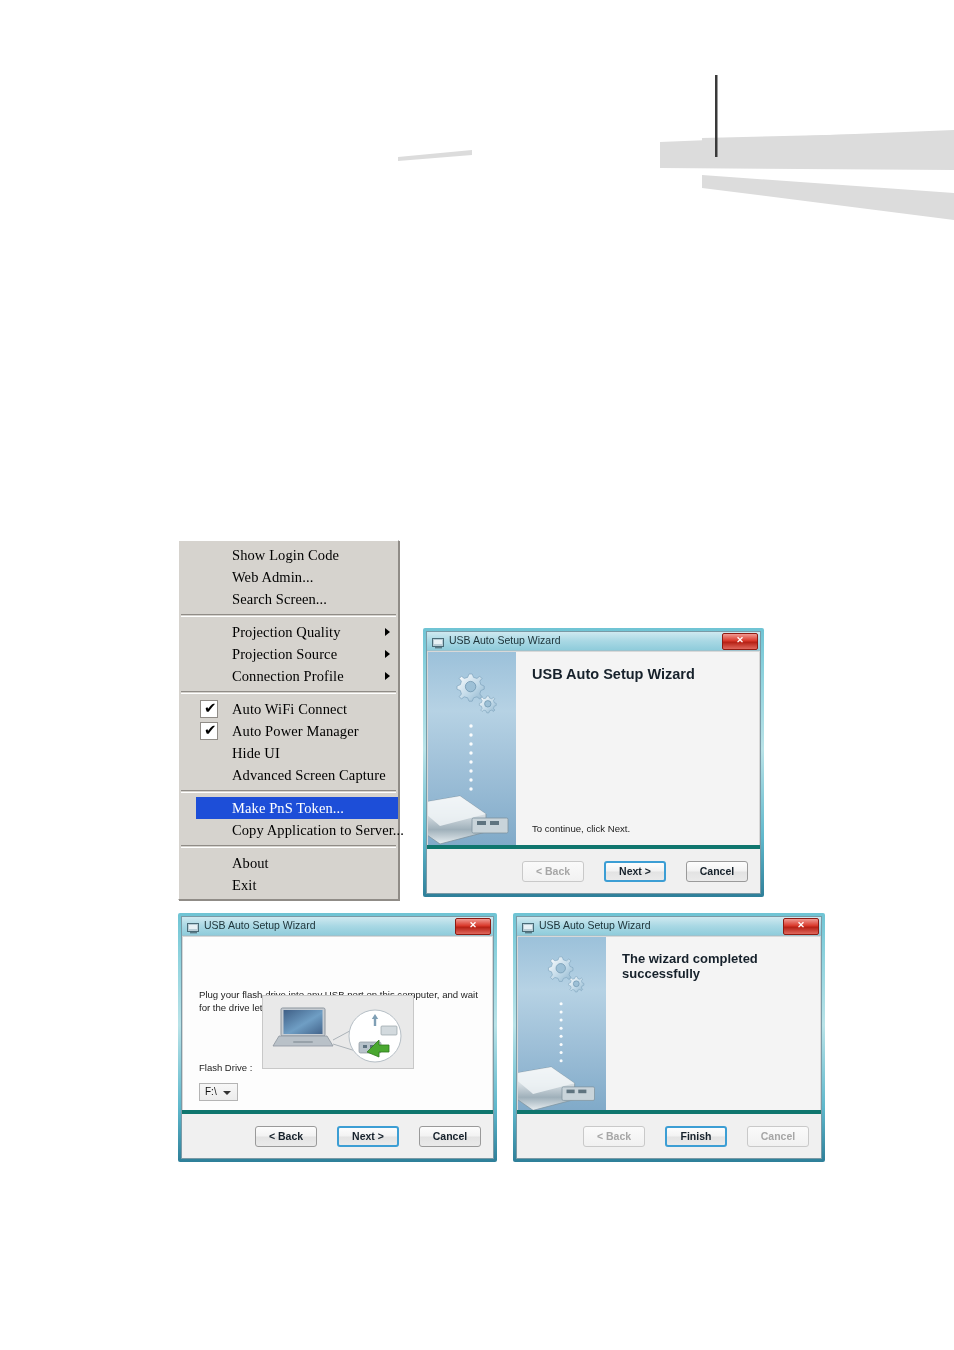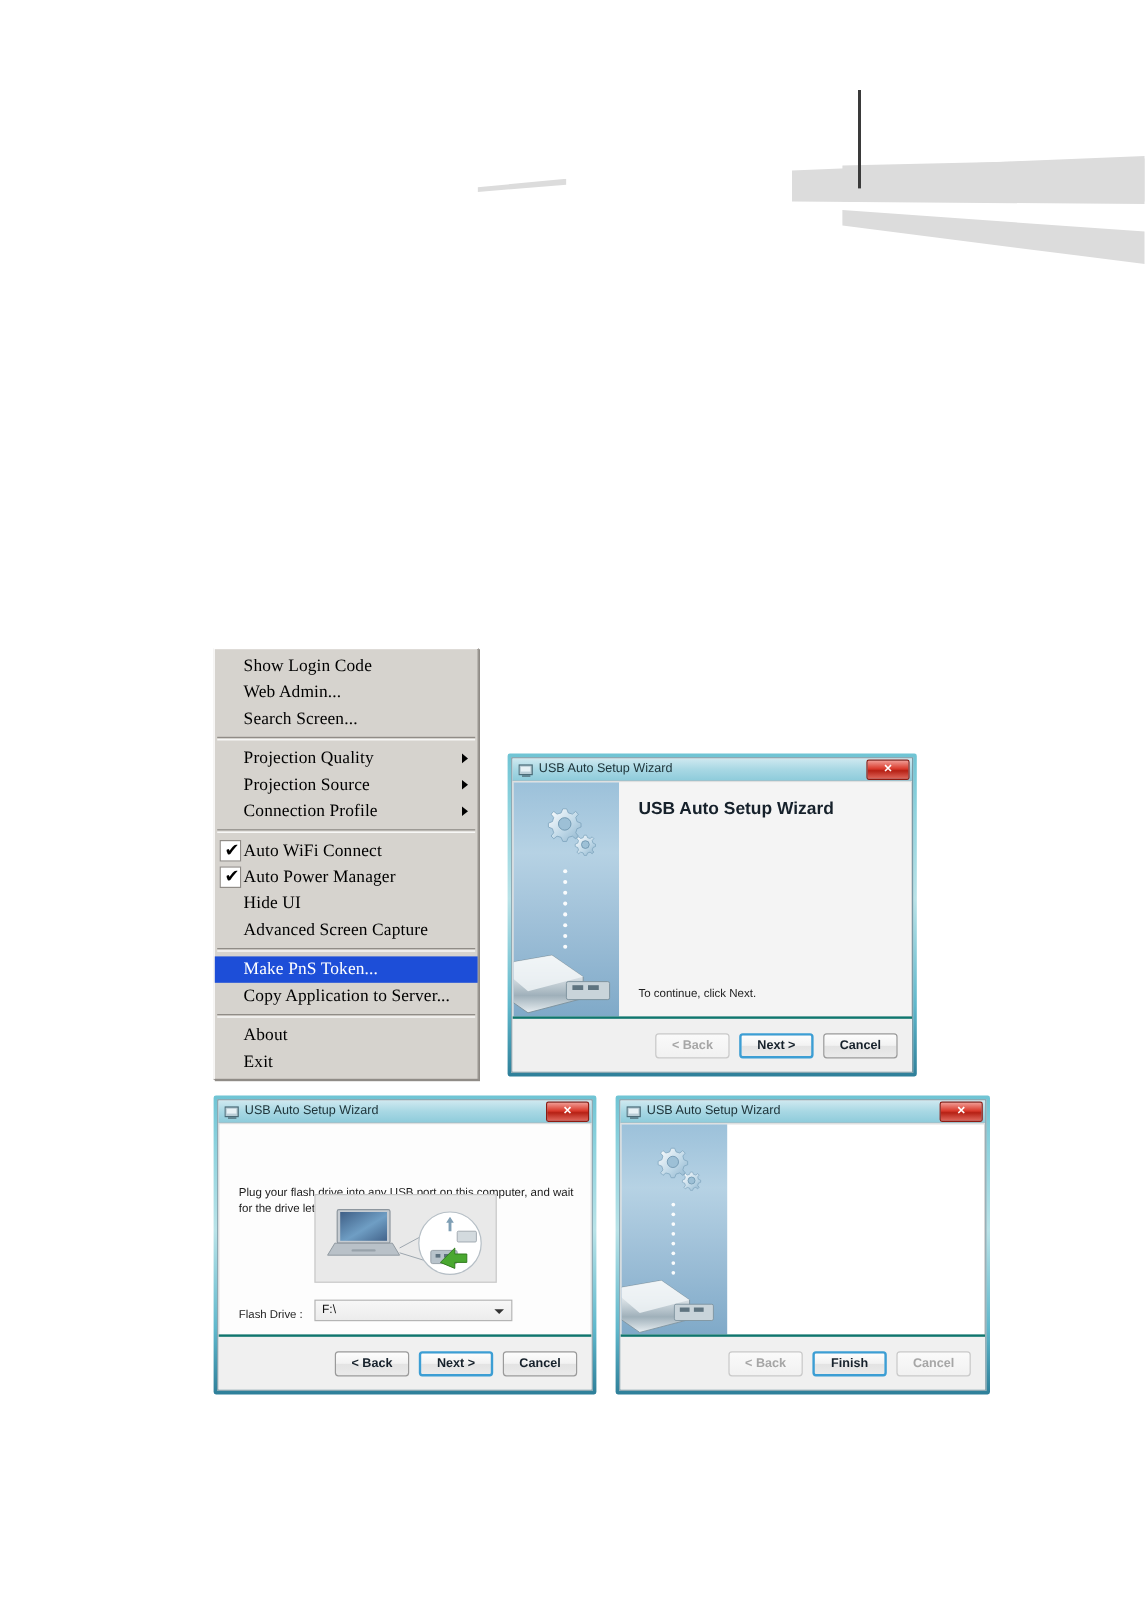--- a/index.html
+++ b/index.html
@@ -49,26 +49,27 @@
     border-right: 1px solid #908c87;
     border-bottom: 1px solid #908c87;
     box-shadow: 1px 1px 0 #908c87;
     padding: 3px 0 3px 0;
     font-family: "Liberation Serif", serif;
   }
   .menu-item {
     position: relative;
     height: 22px;
     line-height: 22px;
-    padding-left: 24px;
+    padding-left: 36px;
     padding-right: 18px;
     font-size: 14.5px;
     color: #000000;
     white-space: nowrap;
     letter-spacing: 0.1px;
+    margin-left: 17px;
   }
   .menu-item.highlighted {
     background: #1d4ed8;
     color: #ffffff;
   }
   .menu-sep {
     height: 1px;
     margin: 4px 2px 4px 2px;
     border-top: 1px solid #908c87;
     border-bottom: 1px solid #ffffff;
@@ -200,26 +201,26 @@
     position: absolute;
     left: 16px;
     bottom: 12px;
   }
   .button-bar {
     position: absolute;
     left: 0; right: 0;
     bottom: 0;
     height: 44px;
     background: #f0f0f0;
-    border-top: 2px solid #0f766e;
+    border-top: 4px solid #0f766e;
     display: flex;
     align-items: center;
     justify-content: flex-end;
     padding-right: 12px;
-    gap: 8px;
+    gap: 20px;
   }
   .btn {
     min-width: 62px;
     height: 21px;
     line-height: 19px;
     text-align: center;
     font-size: 10.5px;
     font-weight: bold;
     color: #16212b;
     background: linear-gradient(to bottom, #fdfdfd 0%, #f2f2f2 48%, #e3e3e3 52%, #eaeaea 100%);
@@ -235,23 +236,24 @@
   .btn.disabled {
     color: #a6a6a6;
     border-color: #c9c9c9;
     background: linear-gradient(to bottom, #fafafa 0%, #f1f1f1 100%);
   }
   .field-row {
     position: absolute;
     left: 16px;
     bottom: 12px;
     display: flex;
-    align-items: flex-end;
+    align-items: flex-start;
     gap: 10px;
     width: 86%;
+    flex-direction: column;
   }
   .field-label {
     font-size: 9.5px;
     color: #222;
     white-space: nowrap;
   }
   .combo {
     position: relative;
     flex: 1 1 auto;
     height: 18px;
@@ -518,20 +520,23 @@
           <g transform="translate(-14,140)">
             <path d="M0 12 L46 4 L72 22 L72 40 L26 52 L0 34 Z" fill="url(#mtl2)" stroke="#7d929e" stroke-width="0.8"></path>
             <path d="M46 4 L72 22 L26 34 L0 12 Z" fill="#eef3f6" opacity="0.85"></path>
             <rect x="58" y="26" width="36" height="15" rx="1.5" fill="#c9d4da" stroke="#7d929e" stroke-width="0.8"></rect>
             <rect x="63" y="29" width="9" height="4" fill="#5f7480"></rect>
             <rect x="76" y="29" width="9" height="4" fill="#5f7480"></rect>
           </g>
         </svg>
       </div>
 
+      <div class="content-panel">
+        <div class="dlg-heading small">The wizard completed successfully</div>
+      </div>
     </div>
 
     <div class="button-bar" id="dlg3-buttons">
         <div class="btn disabled">&lt; Back</div>
         <div class="btn default">Finish</div>
         <div class="btn disabled">Cancel</div>
       </div>
   </div>
 </div>
 

